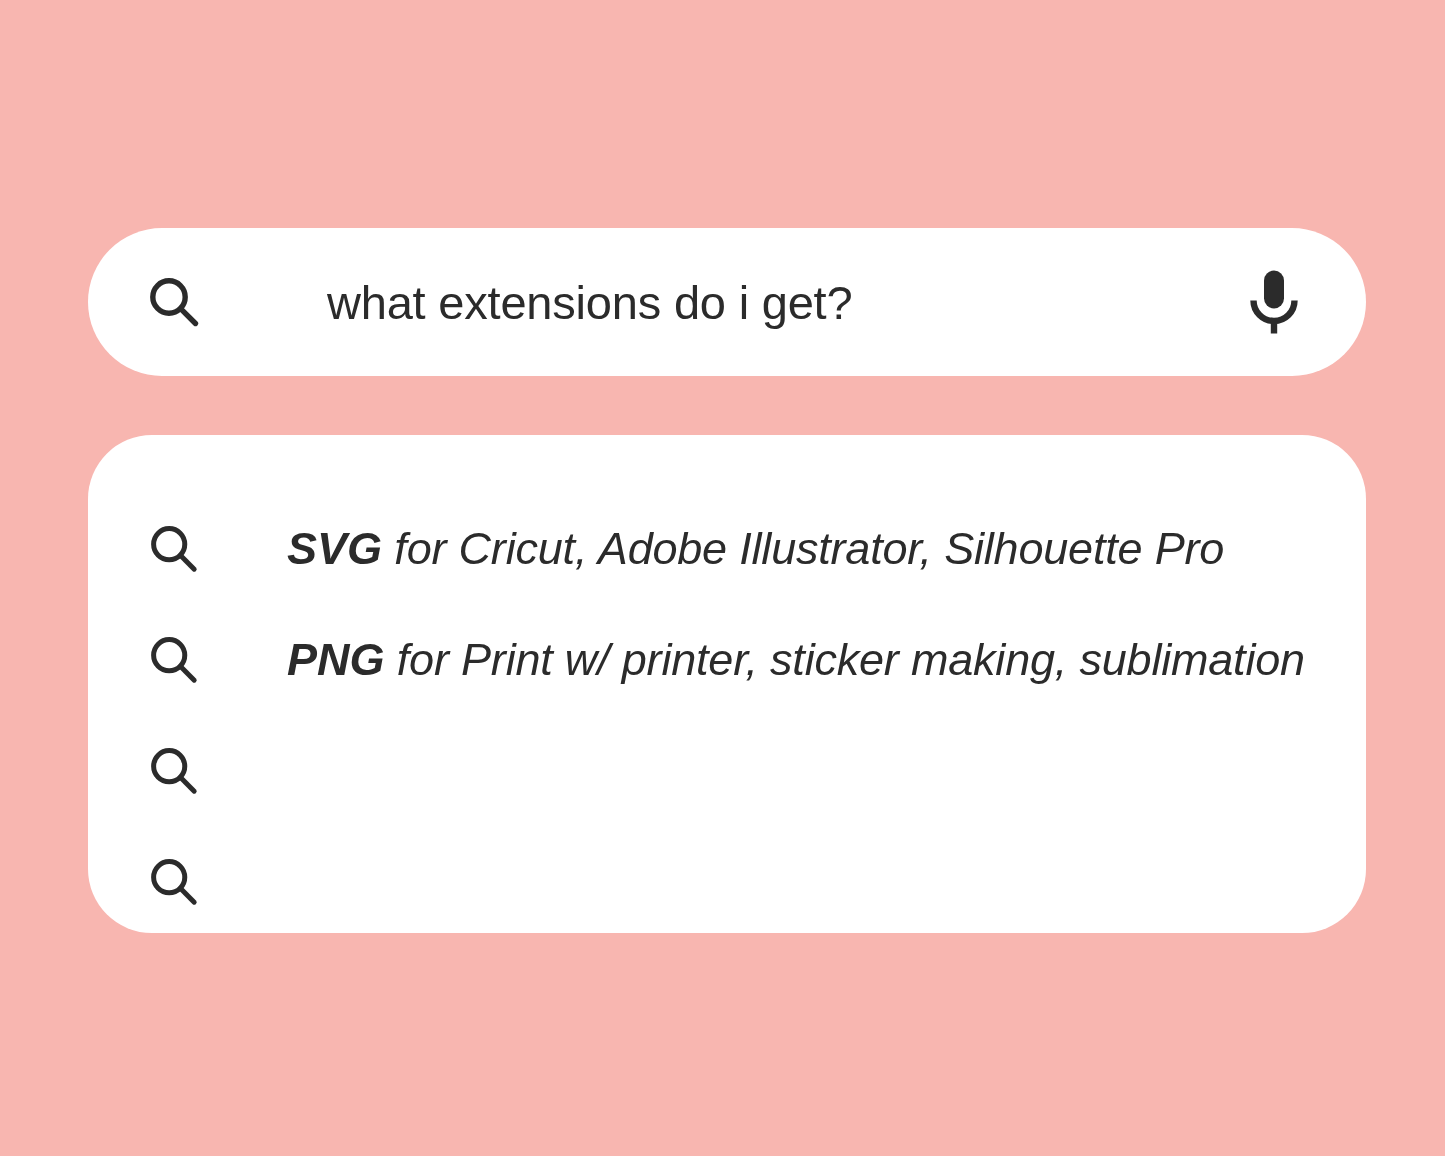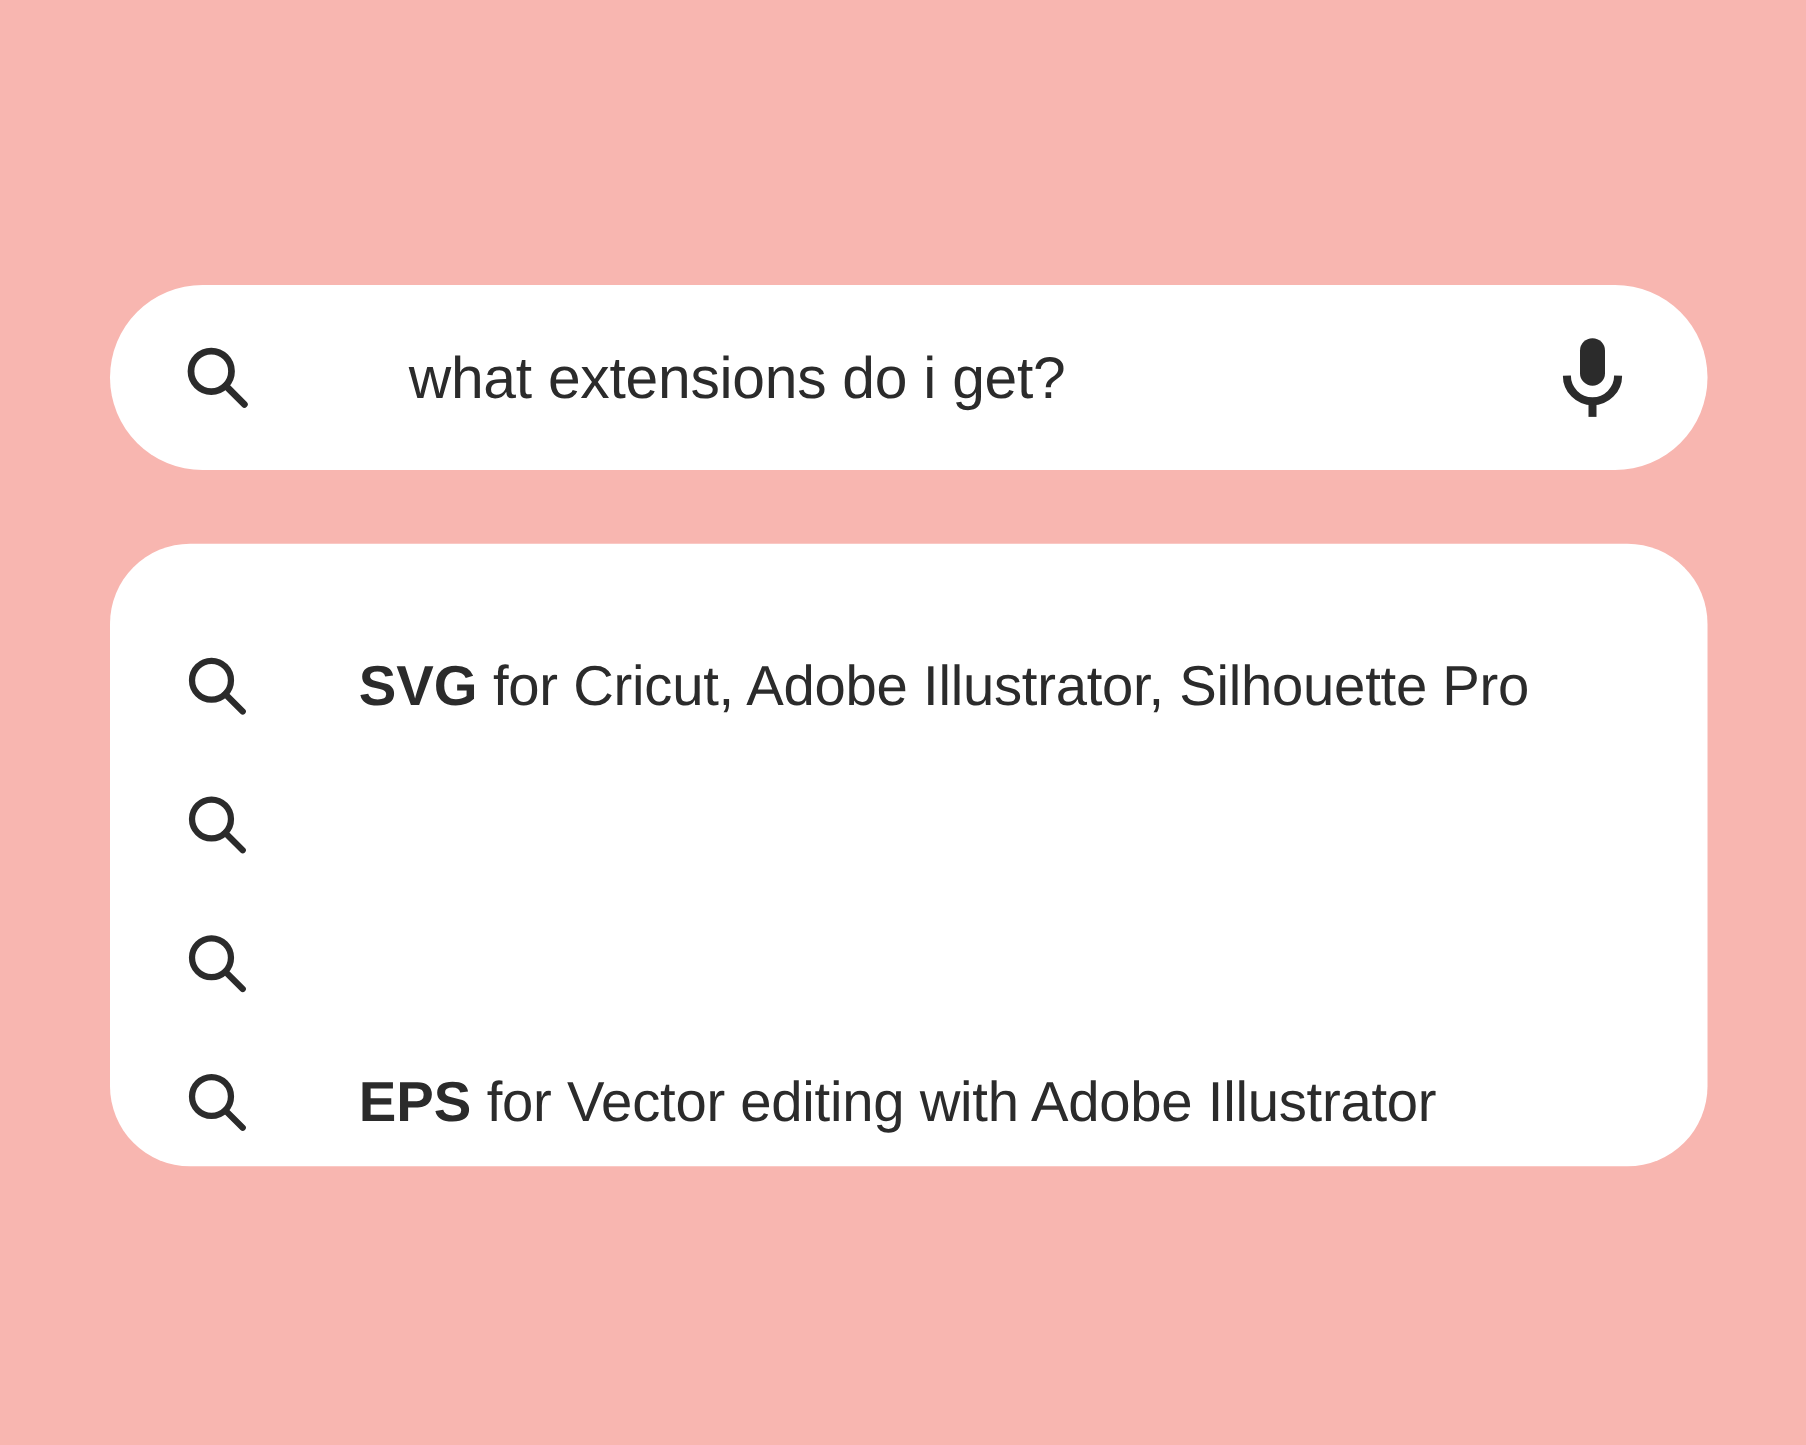--- a/index.html
+++ b/index.html
@@ -85,20 +85,21 @@
     padding: 58px 0 0 0;
   }
 
   .result-row {
     position: relative;
     height: 111px;
     display: flex;
     align-items: center;
     padding-left: 58px;
     cursor: pointer;
+    font-style: italic;
   }
 
   .row-icon {
     flex: 0 0 auto;
     width: 56px;
     height: 56px;
     display: flex;
     align-items: center;
     justify-content: center;
   }
@@ -157,36 +158,36 @@
       <span class="row-text"><b class="fmt">SVG</b><span> for Cricut, Adobe Illustrator, Silhouette Pro</span></span>
     </div>
 
     <div class="result-row">
       <span class="row-icon">
         <svg width="50" height="50" viewBox="0 0 52 52" fill="none">
           <circle cx="21" cy="21" r="16.2" stroke="#2B2B2B" stroke-width="5.2"></circle>
           <line x1="32.6" y1="32.6" x2="47" y2="47" stroke="#2B2B2B" stroke-width="5.2" stroke-linecap="round"></line>
         </svg>
       </span>
+      <span class="row-text"><b class="fmt">PNG</b><span> for Print w/ printer, sticker making, sublimation</span></span>
     </div>
 
     <div class="result-row">
       <span class="row-icon">
         <svg width="50" height="50" viewBox="0 0 52 52" fill="none">
           <circle cx="21" cy="21" r="16.2" stroke="#2B2B2B" stroke-width="5.2"></circle>
           <line x1="32.6" y1="32.6" x2="47" y2="47" stroke="#2B2B2B" stroke-width="5.2" stroke-linecap="round"></line>
         </svg>
       </span>
     </div>
 
     <div class="result-row">
       <span class="row-icon">
         <svg width="50" height="50" viewBox="0 0 52 52" fill="none">
           <circle cx="21" cy="21" r="16.2" stroke="#2B2B2B" stroke-width="5.2"></circle>
           <line x1="32.6" y1="32.6" x2="47" y2="47" stroke="#2B2B2B" stroke-width="5.2" stroke-linecap="round"></line>
         </svg>
       </span>
-      <span class="row-text"><b class="fmt">EPS</b><span> for Vector editing with Adobe Illustrator</span></span>
     </div>
 
   </div>
 
 </div>
 
 </body></html>

